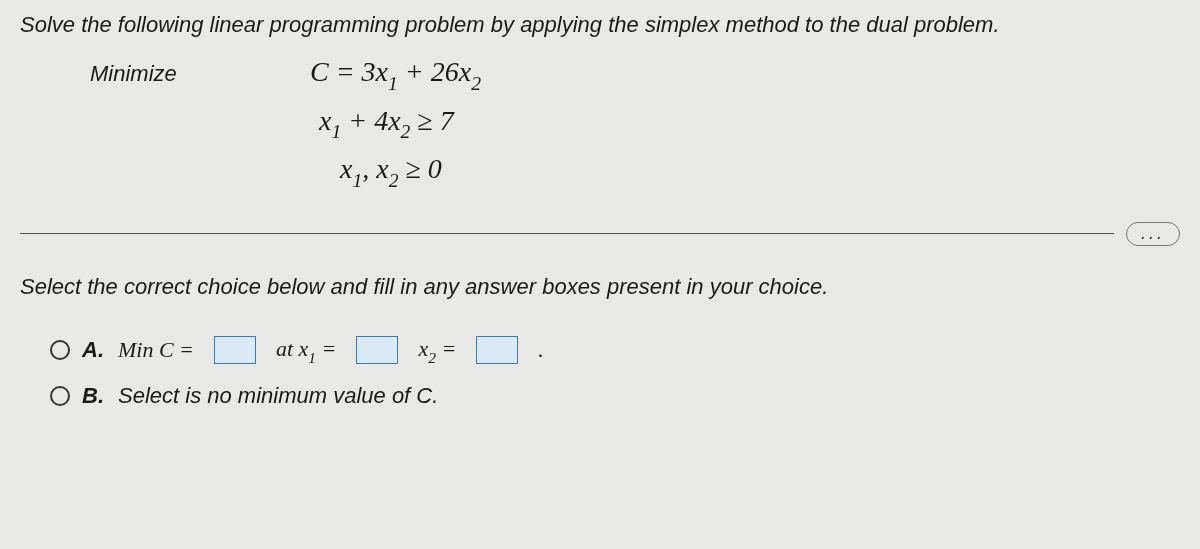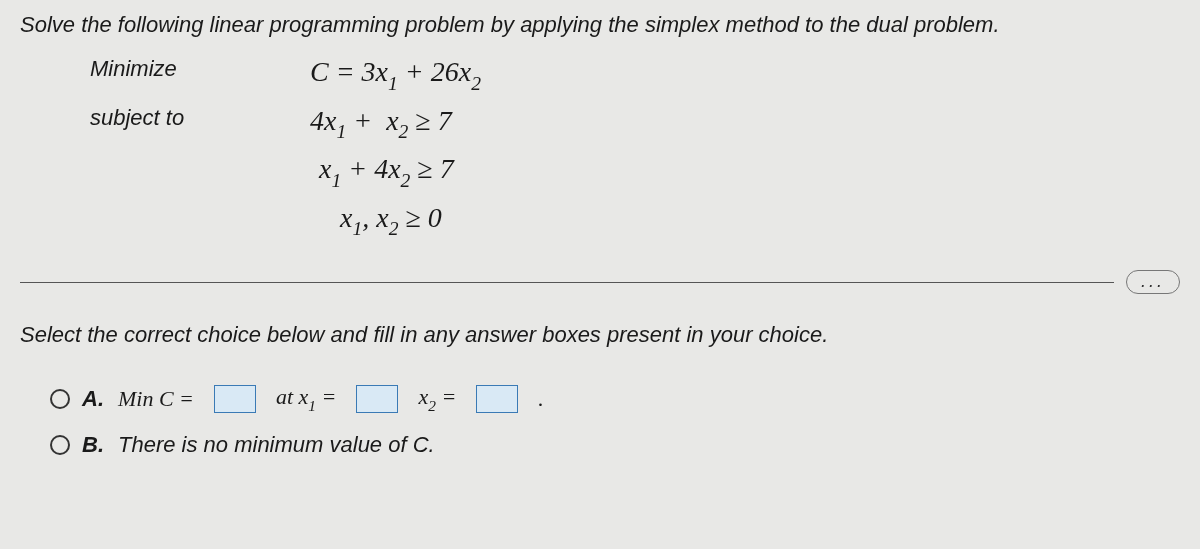--- a/index.html
+++ b/index.html
@@ -20,20 +20,21 @@
     }
     .problem-statement {
       margin-bottom: 18px;
     }
     .lp-block {
       margin-left: 70px;
       margin-top: 14px;
     }
     .lp-row {
       display: flex;
+      align-items: center;
       margin-bottom: 12px;
     }
     .lp-label {
       width: 220px;
     }
     .lp-math {
       font-family: "Times New Roman", serif;
       font-size: 28px;
     }
     .lp-math-indent {
@@ -121,24 +122,20 @@
 <body>
 
 <div class="problem-statement">Solve the following linear programming problem by applying the simplex method to the dual problem.</div>
 
 <div class="lp-block">
   <div class="lp-row">
     <span class="lp-label">Minimize</span>
     <span class="lp-math">C = 3x<span class="sub">1</span> + 26x<span class="sub">2</span></span>
   </div>
   <div class="lp-row">
-    <span class="lp-label">subject to</span>
-    <span class="lp-math">4x<span class="sub">1</span> +&nbsp;&nbsp;x<span class="sub">2</span> ≥ 7</span>
-  </div>
-  <div class="lp-row">
     <span class="lp-math lp-math-indent">&nbsp;x<span class="sub">1</span> + 4x<span class="sub">2</span> ≥ 7</span>
   </div>
   <div class="lp-row">
     <span class="lp-math lp-math-indent" style="margin-left:250px;">x<span class="sub">1</span>, x<span class="sub">2</span> ≥ 0</span>
   </div>
 </div>
 
 <div class="divider-row">
   <div class="hr-line"></div>
   <div class="more-pill">...</div>
@@ -156,15 +153,15 @@
       <span class="math-span">at x<span class="sub">1</span> =</span>
       <input class="answer-box" style="">
       <span class="math-span">x<span class="sub">2</span> =</span>
       <input class="answer-box" style="">
       <span class="math-span">.</span>
     </span>
   </div>
   <div class="choice-row">
     <input type="radio" name="ans" class="radio" style="">
     <span class="choice-letter">B.</span>
-    <span class="choice-text">There is no minimum value of C.</span>
+    <span class="choice-text">Select is no minimum value of C.</span>
   </div>
 </div>
 
 </body></html>

